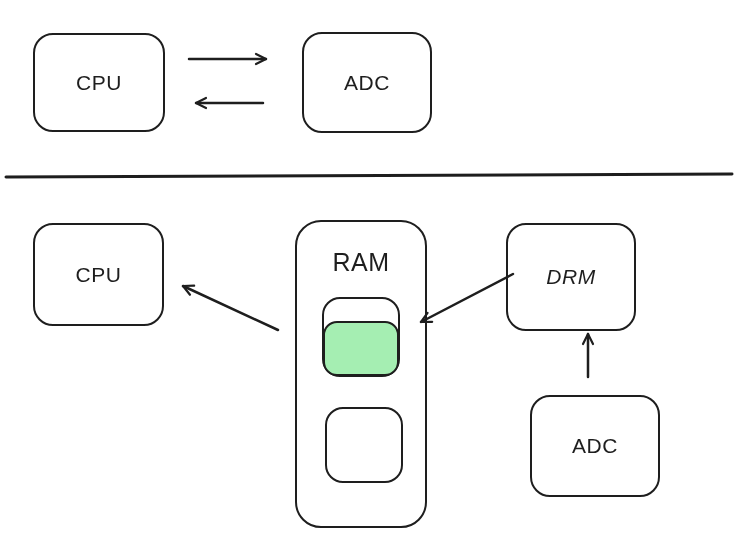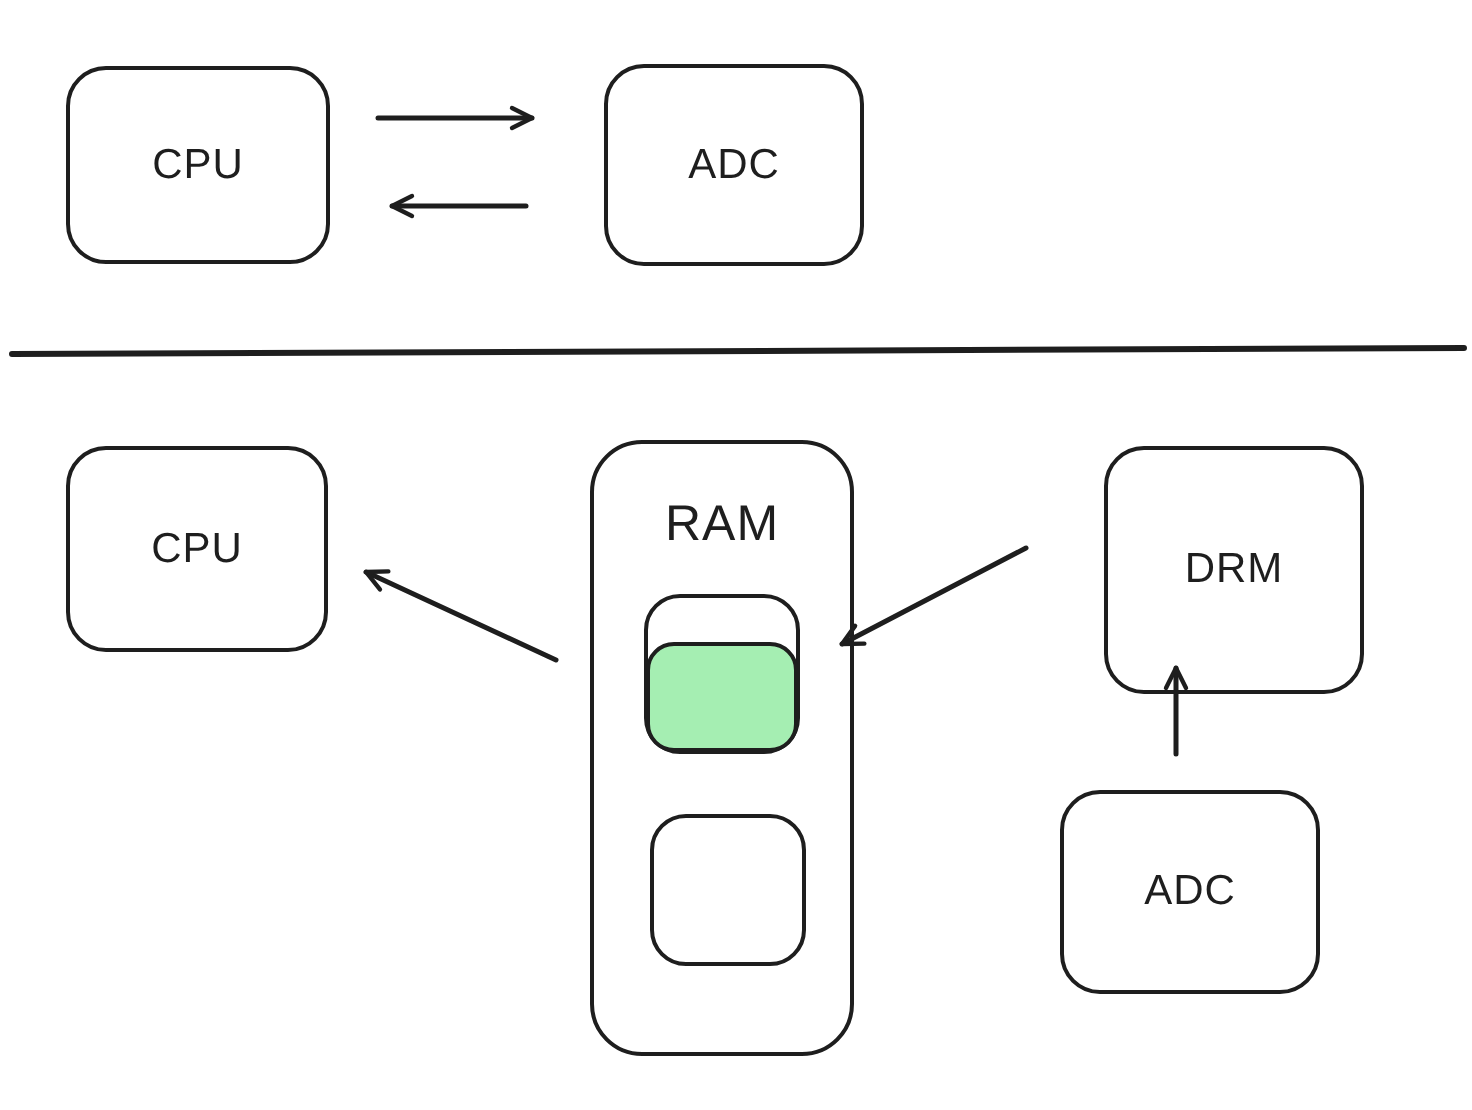--- a/index.html
+++ b/index.html
@@ -25,21 +25,21 @@
     align-items: center;
     justify-content: center;
     font-size: 21px;
     letter-spacing: 0.5px;
     color: #1e1e1e;
     text-align: right;
   }
   .node--cpu-top    { left: 33px;  top: 33px;  width: 132px; height: 99px;  }
   .node--adc-top    { left: 302px; top: 32px;  width: 130px; height: 101px; }
   .node--cpu-bottom { left: 33px;  top: 223px; width: 131px; height: 103px; }
-  .node--drm        { left: 552px; top: 223px; width: 130px; height: 124px; }
+  .node--drm        { left: 506px; top: 223px; width: 130px; height: 108px; font-style: italic; }
   .node--adc-bottom { left: 530px; top: 395px; width: 130px; height: 102px; }
 
   .node--ram {
     left: 295px; top: 220px; width: 132px; height: 308px;
     border-radius: 26px;
     display: block;
     text-align: center;
   }
   .ram-label {
     display: block;

